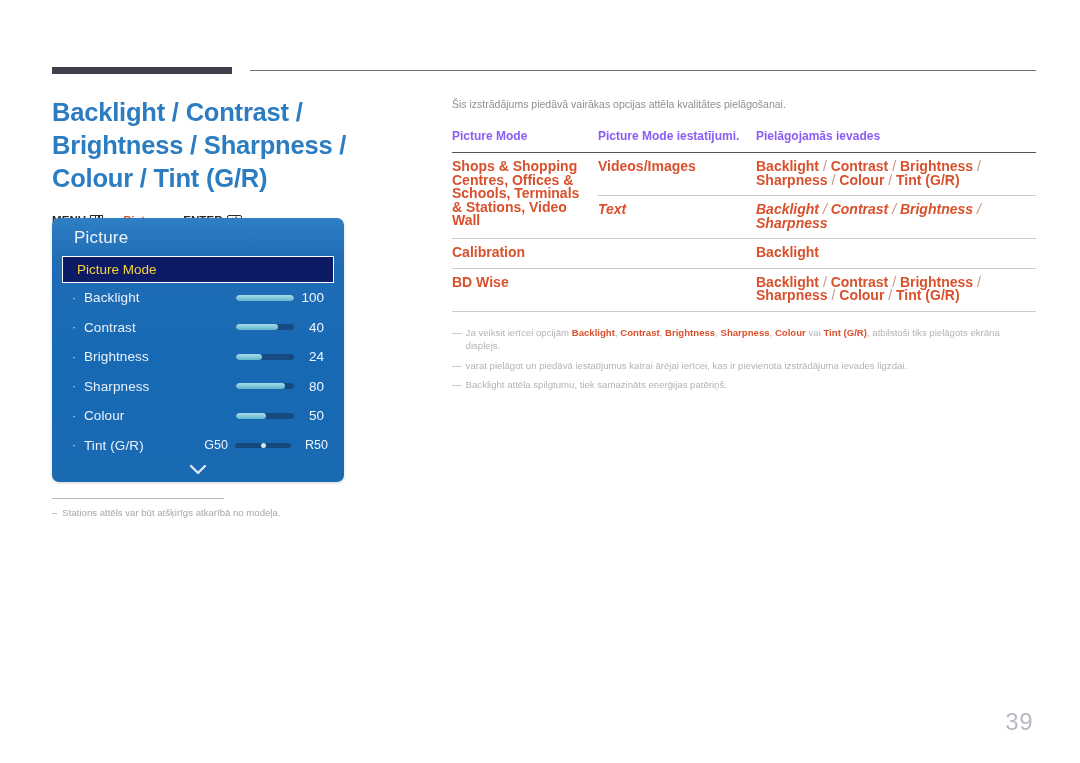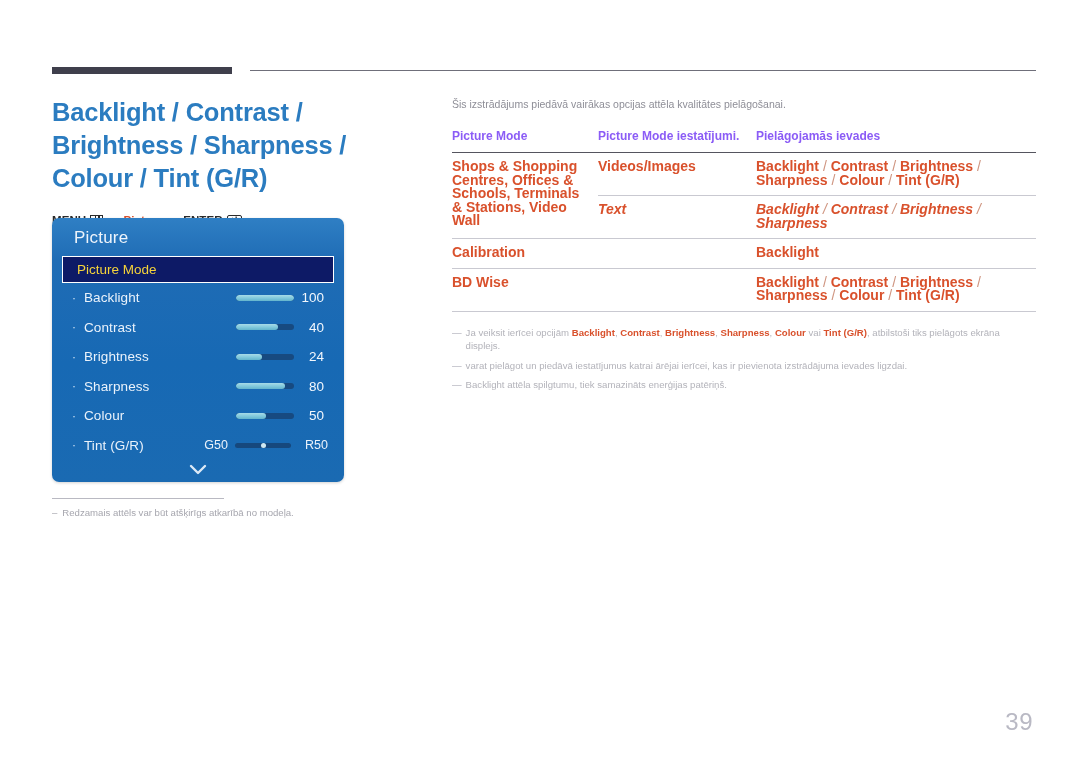--- a/index.html
+++ b/index.html
@@ -365,21 +365,21 @@
     <div class="osd-chevron">
       <svg width="18" height="11" viewBox="0 0 18 11" aria-hidden="true">
         <polyline points="2,2 9,9 16,2" fill="none" stroke="#dbe9f7" stroke-width="2.4" stroke-linecap="round" stroke-linejoin="round"></polyline>
       </svg>
     </div>
   </div>
 
   <div class="left-note-rule"></div>
   <div class="left-note">
     <span class="dash">–</span>
-    <span>Redzamais attēls var būt atšķirīgs atkarībā no modeļa.</span>
+    <span>Stations attēls var būt atšķirīgs atkarībā no modeļa.</span>
   </div>
 
   <div class="right-col">
     <div class="intro">Šis izstrādājums piedāvā vairākas opcijas attēla kvalitātes pielāgošanai.</div>
 
     <table class="spec">
       <thead>
         <tr>
           <th class="col1">Picture Mode</th>
           <th class="col2">Picture Mode iestatījumi.</th>

